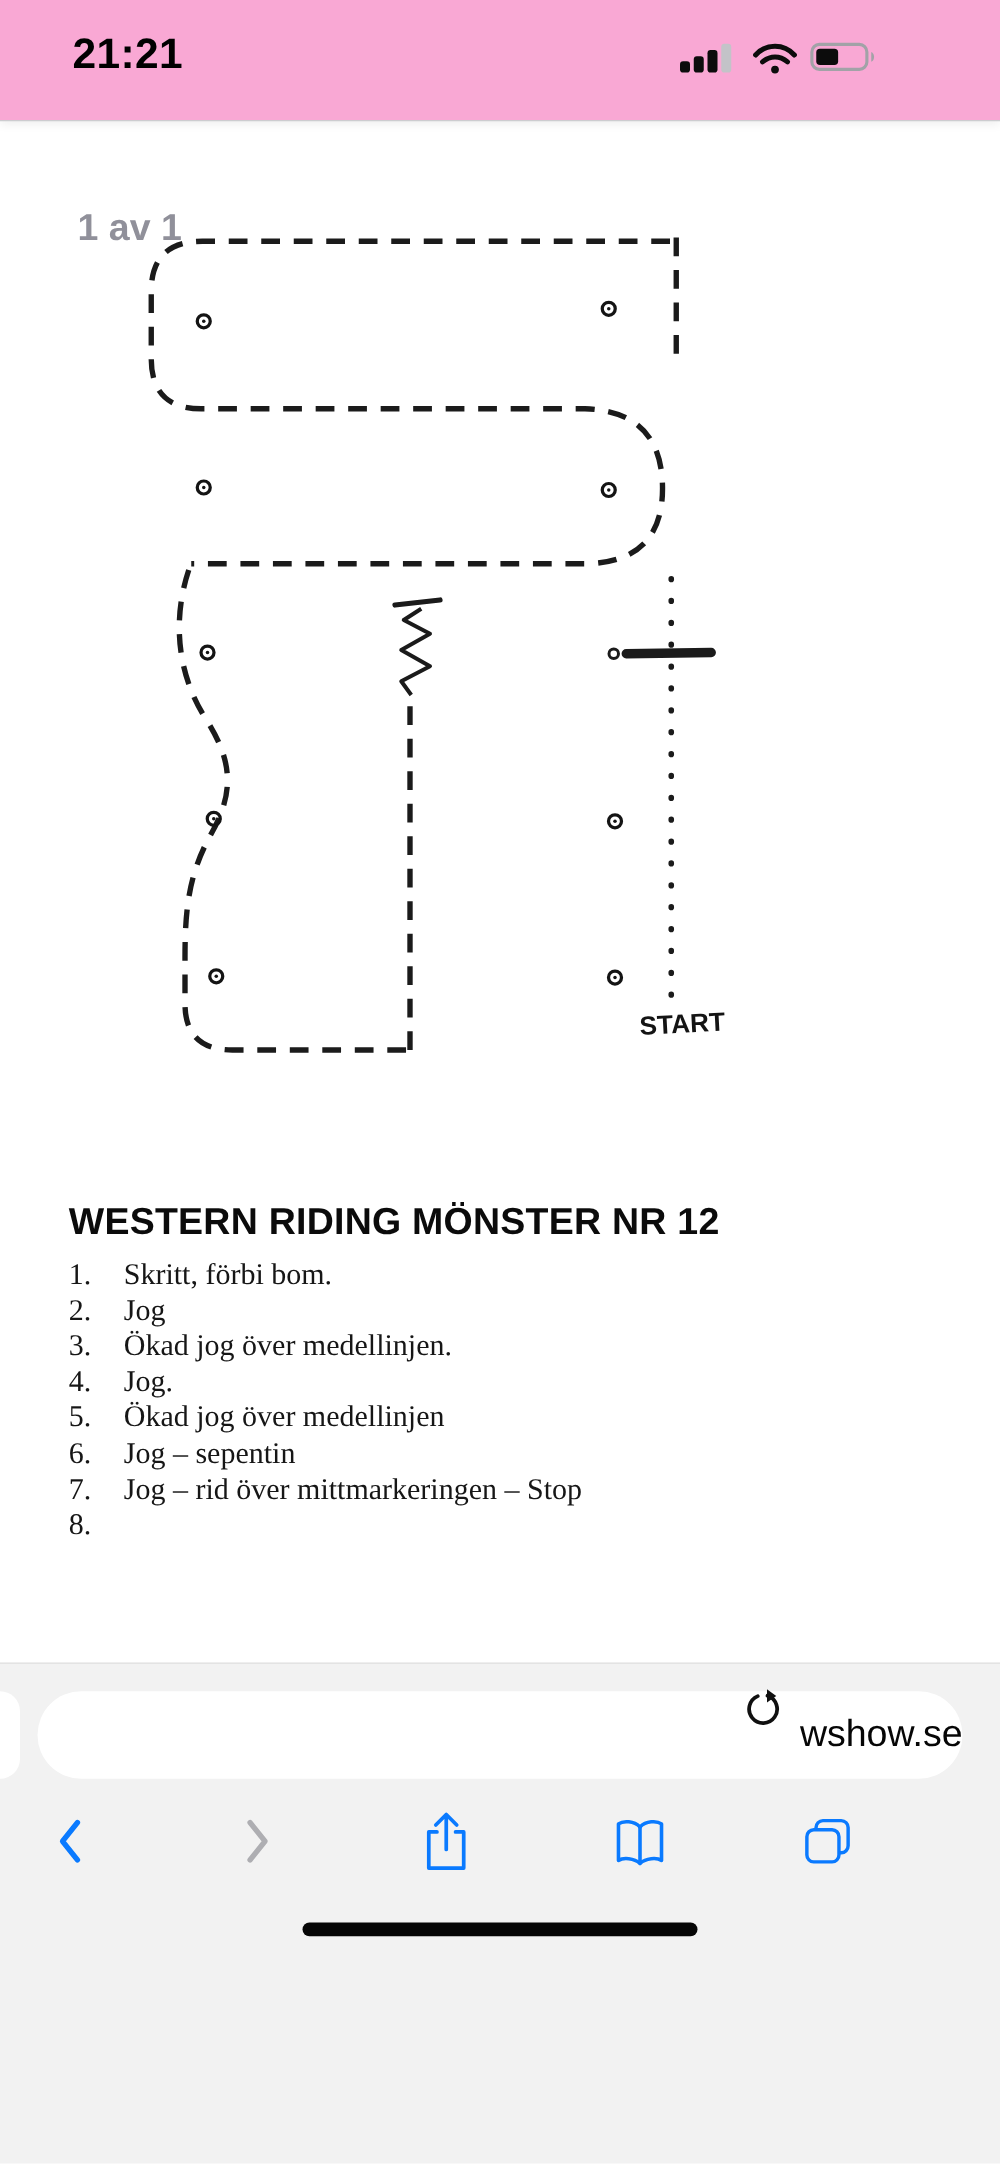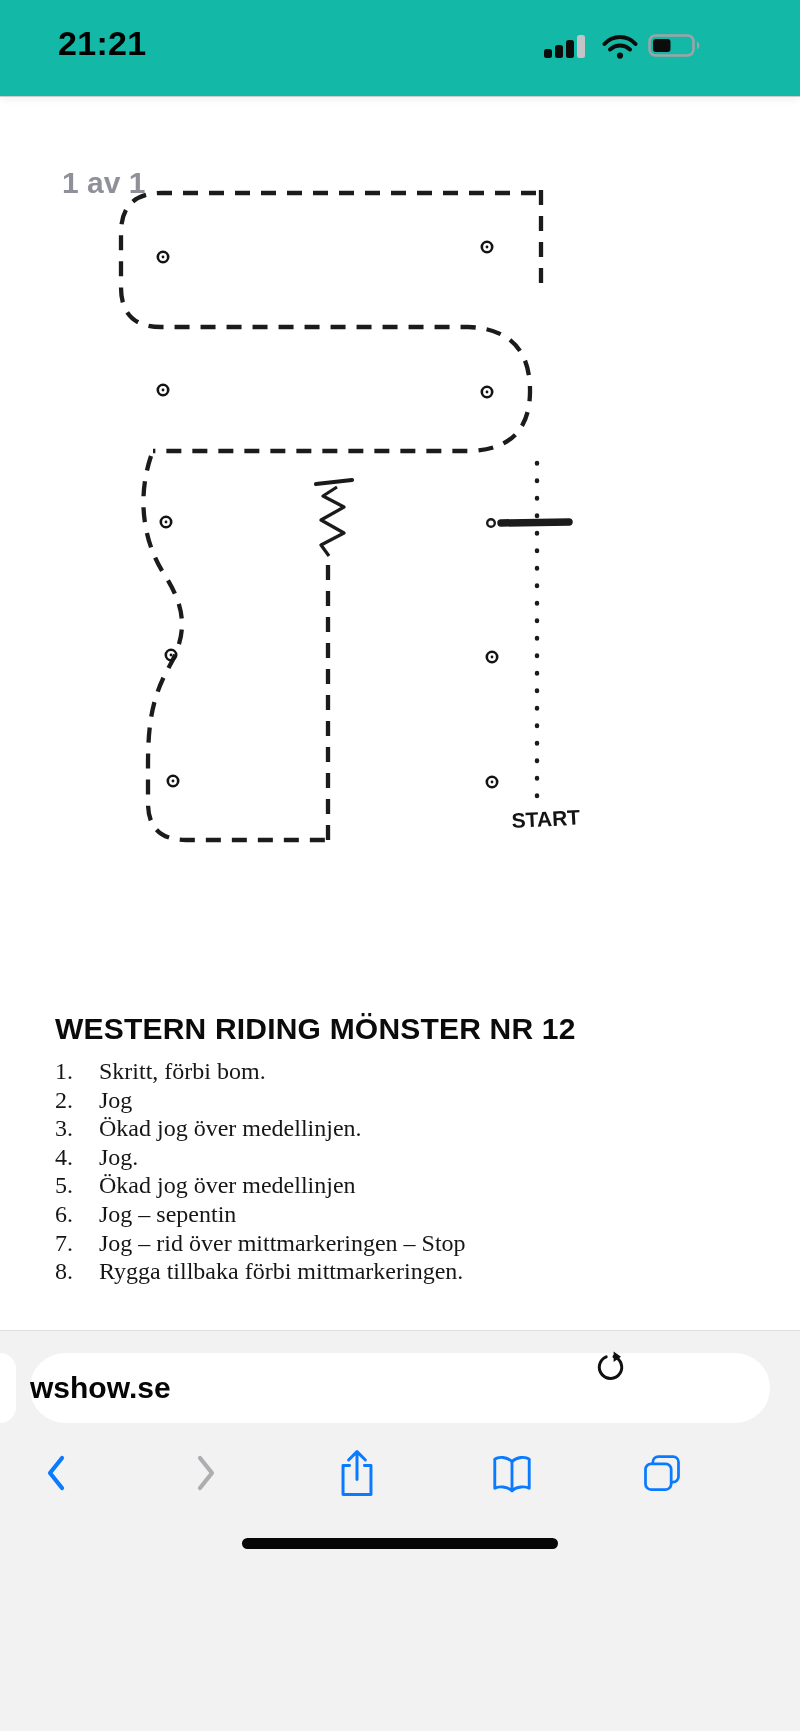--- a/index.html
+++ b/index.html
@@ -4,40 +4,40 @@
 <style>
   html,body { margin:0; padding:0; background:#ffffff; }
   .screen {
     position:relative; width:800px; height:1731px; overflow:hidden;
     background:#ffffff; font-family:"Liberation Sans", sans-serif;
   }
 
   
   .status-bar {
     position:absolute; left:0; top:0; width:800px; height:96px;
-    background:#14b8a6; z-index:6;
+    background:#f9a8d4; z-index:6;
     box-shadow:0 1px 0 #cccccf, 0 3px 8px rgba(0,0,0,0.07);
   }
   .time {
     position:absolute; left:58px; top:24px;
     font-size:34px; font-weight:700; letter-spacing:.3px; color:#000;
   }
   .status-icons {
     position:absolute; right:96px; top:32px;
     display:flex; align-items:center; gap:10px;
   }
 
   
   .page-indicator {
     position:absolute; left:62px; top:130px;
     font-size:30px; font-weight:600; color:#90909a;margin-top:36px;
   }
   .diagram-svg { position:absolute; left:0; top:0; width:800px; height:900px; }
 
-  .pattern-text { position:absolute; left:55px; top:1012px; width:710px; }
+  .pattern-text { position:absolute; left:55px; top:961px; width:710px; }
   .pattern-title {
     margin:0; font-size:30px; font-weight:700; letter-spacing:.2px;
     color:#0b0b0b; font-family:"Liberation Sans", sans-serif;
   }
   .steps {
     margin:11px 0 0 0; padding:0; list-style:none;
     font-family:"Liberation Serif", serif; font-size:24px; color:#161616;
   }
   .step { display:flex; line-height:28.6px; }
   .step-num { width:44px; flex:none; }
@@ -47,21 +47,21 @@
     position:absolute; left:0; top:1330px; width:800px; height:401px;
     background:#f2f2f2; border-top:1px solid rgba(0,0,0,0.08);
   }
   .tab-edge {
     position:absolute; left:-16px; top:22px; width:32px; height:70px;
     background:#ffffff; border-radius:16px;
   }
   .address-bar {
     position:absolute; left:30px; top:22px; width:740px; height:70px;
     background:#ffffff; border-radius:35px;
-    display:flex; align-items:center; justify-content:flex-start;font-weight:bold;
+    display:flex; align-items:center; justify-content:flex-end;
   }
   .address-text { font-size:30px; color:#060606; }
   .reload-btn {
     position:absolute; left:592px; top:17px; width:36px; height:36px;
     background:none; border:none; padding:0; cursor:pointer;
   }
   .tool-btn {
     position:absolute; top:113px; width:62px; height:58px;
     display:flex; align-items:center; justify-content:center;
     background:none; border:none; padding:0; cursor:pointer;
@@ -194,21 +194,20 @@
         <li class="step">
             <span class="step-num">6.</span>
             <span class="step-text">Jog – sepentin</span>
           </li>
         <li class="step">
             <span class="step-num">7.</span>
             <span class="step-text">Jog – rid över mittmarkeringen – Stop</span>
           </li>
         <li class="step">
             <span class="step-num">8.</span>
-            <span class="step-text">Rygga tillbaka förbi mittmarkeringen.</span>
           </li>
       </ol>
     </section>
   </main>
 
   <footer class="browser-chrome">
     <div class="tab-edge"></div>
 
     <div class="address-bar">
       <span class="address-text">wshow.se</span>

